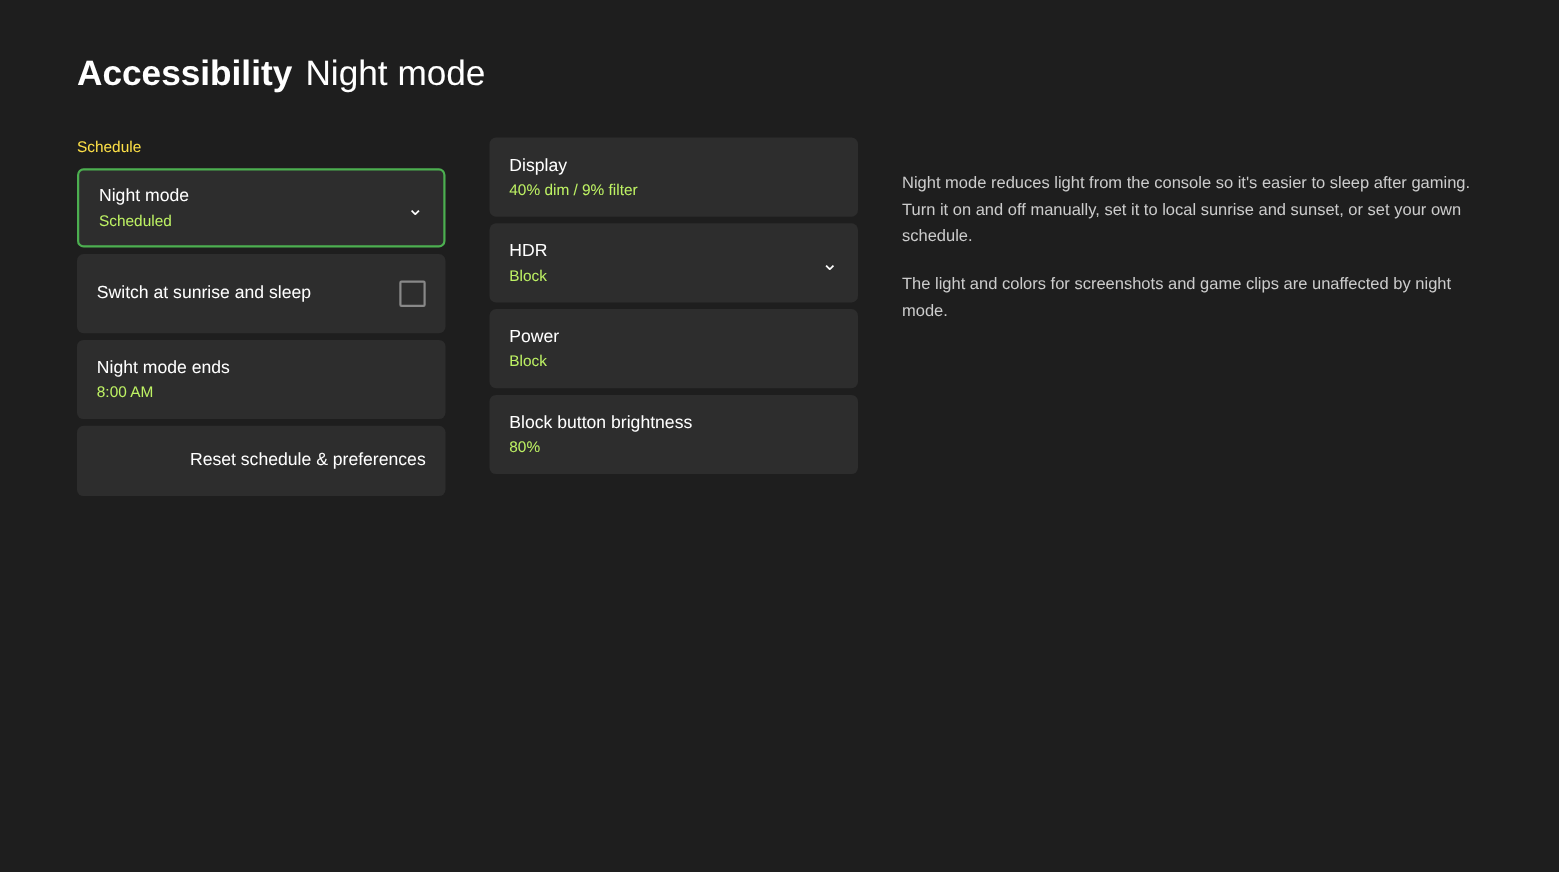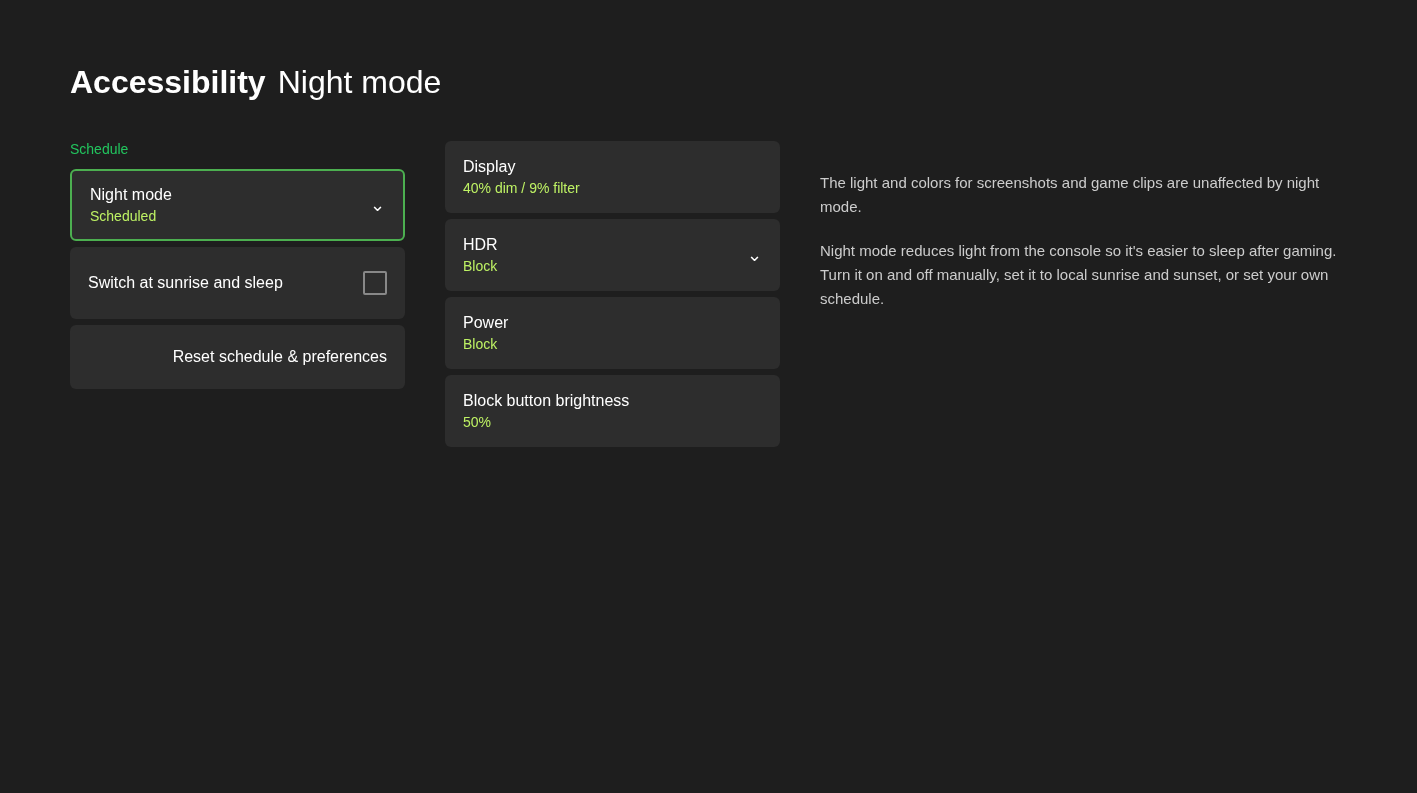--- a/index.html
+++ b/index.html
@@ -11,21 +11,21 @@
     body {
       background-color: #1e1e1e;
       color: #ffffff;
       font-family: 'Segoe UI', Arial, sans-serif;
       width: 1417px;
       min-height: 793px;
       overflow: hidden;
     }
 
     .page-container {
-      padding: 64px 70px;
+      padding: 48px 70px;
     }
 
     .page-header {
       display: flex;
       align-items: baseline;
       gap: 12px;
       margin-bottom: 40px;
     }
 
     .header-bold {
@@ -42,21 +42,21 @@
 
     .main-content {
       display: flex;
       gap: 40px;
       align-items: flex-start;
     }
 
     .section-label {
       font-size: 14px;
       font-weight: 400;
-      color: #22c55e;
+      color: #fde047;
       margin-bottom: 12px;
     }
 
     .schedule-column {
       width: 335px;
       flex-shrink: 0;
     }
 
     .preferences-column {
       width: 335px;
@@ -155,20 +155,26 @@
       </div>
 
       <div class="menu-item">
         <div class="menu-item-text">
           <span class="menu-item-title">Switch at sunrise and sleep</span>
         </div>
         <div class="checkbox-container"></div>
       </div>
 
 
+      <div class="menu-item">
+        <div class="menu-item-text">
+          <span class="menu-item-title">Night mode ends</span>
+          <span class="menu-item-subtitle">8:00 AM</span>
+        </div>
+      </div>
 
       <div class="menu-item reset-item">
         <div class="menu-item-text">
           <span class="menu-item-title">Reset schedule &amp; preferences</span>
         </div>
       </div>
     </div>
 
     <div class="preferences-column">
 
@@ -191,24 +197,24 @@
         <div class="menu-item-text">
           <span class="menu-item-title">Power</span>
           <span class="menu-item-subtitle">Block</span>
         </div>
       </div>
 
 
       <div class="menu-item">
         <div class="menu-item-text">
           <span class="menu-item-title">Block button brightness</span>
-          <span class="menu-item-subtitle">50%</span>
+          <span class="menu-item-subtitle">80%</span>
         </div>
       </div>
     </div>
 
     <div class="info-column">
+      <p class="info-text">Night mode reduces light from the console so it's easier to sleep after gaming. Turn it on and off manually, set it to local sunrise and sunset, or set your own schedule.</p>
       <p class="info-text">The light and colors for screenshots and game clips are unaffected by night mode.</p>
-      <p class="info-text">Night mode reduces light from the console so it's easier to sleep after gaming. Turn it on and off manually, set it to local sunrise and sunset, or set your own schedule.</p>
     </div>
 
   </div>
 </div>
 
 </body></html>

